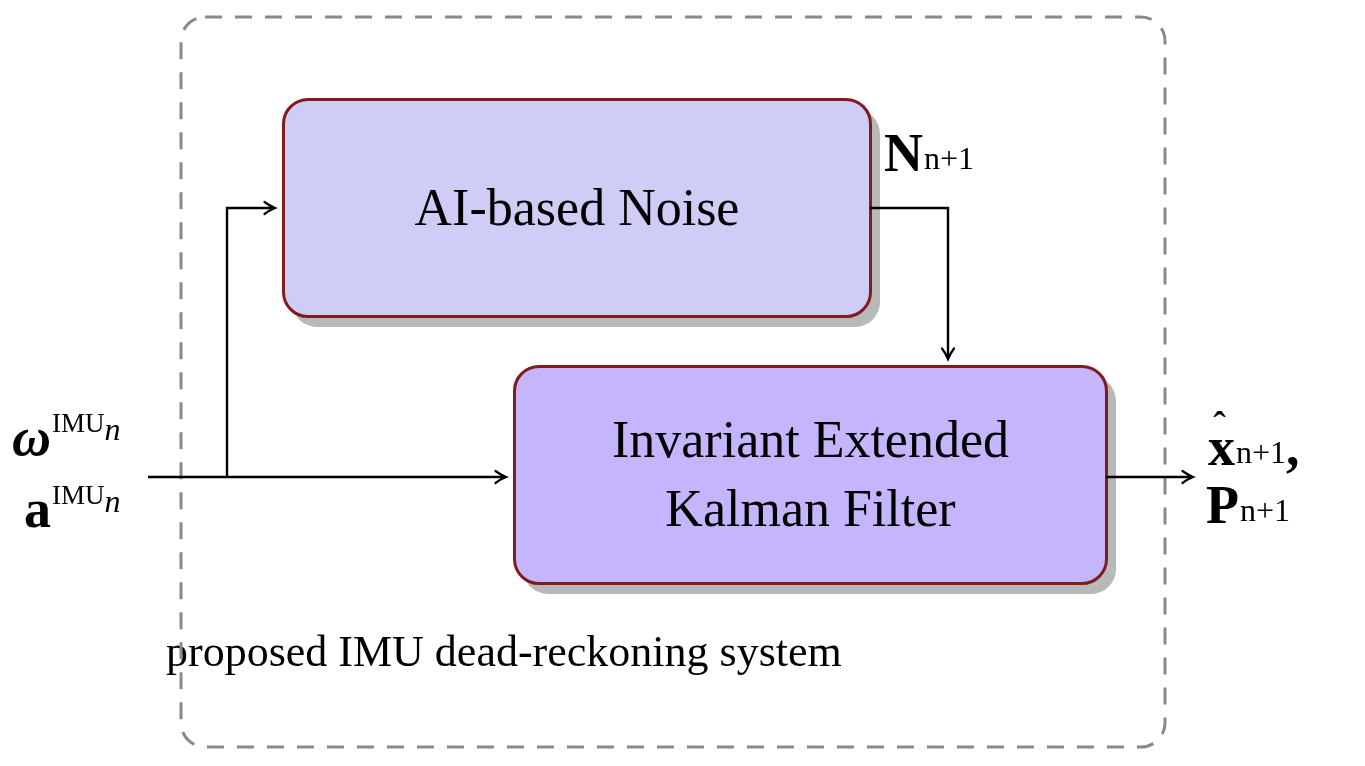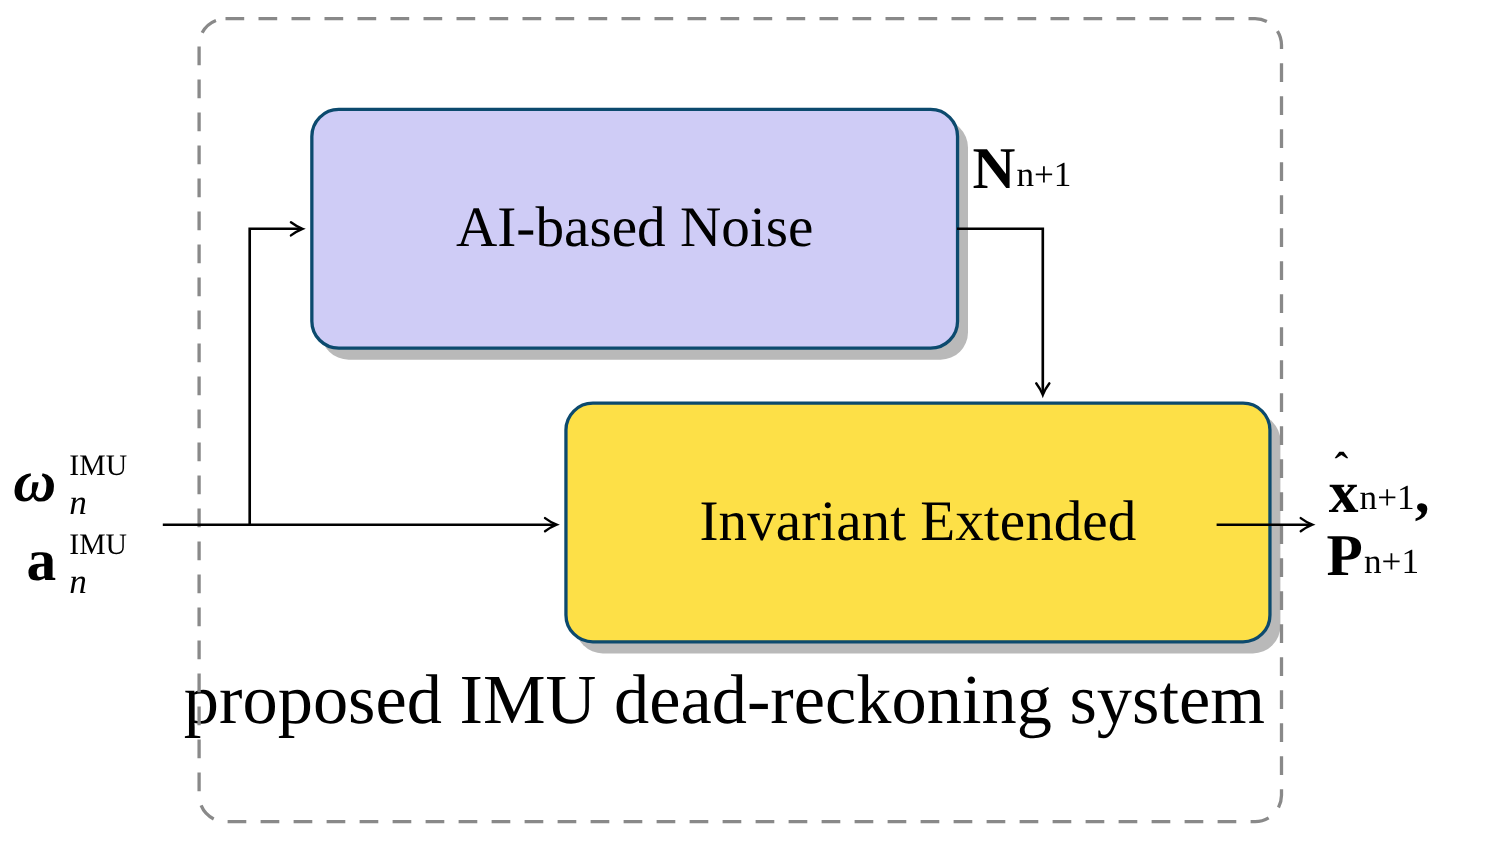--- a/index.html
+++ b/index.html
@@ -10,62 +10,62 @@
     background: #ffffff;
     font-family: "Liberation Serif", "DejaVu Serif", serif;
     color: #000000;
     overflow: hidden;
   }
 
   
   .block {
     position: absolute;
     box-sizing: border-box;
-    border: 3px solid #0c4a6e;
+    border: 3px solid #7f1d1d;
     border-radius: 26px;
     display: flex;
     flex-direction: column;
     align-items: center;
     justify-content: center;
     text-align: center;
     font-size: 52px;
     line-height: 1.32;
     box-shadow: 9px 10px 0 -1px #b9b9b9;
     z-index: 2;
   }
   #adapter-block { left: 282px; top: 98px;  width: 590px; height: 220px; background: #cfccf6; }
-  #filter-block  { left: 513px; top: 365px; width: 643px; height: 220px; background: #fde047; }
+  #filter-block  { left: 513px; top: 365px; width: 595px; height: 220px; background: #c4b5fd; }
 
   
   #caption {
     position: absolute;
-    left: 166px; top: 604px; width: 984px;
-    text-align: right;
-    font-size: 64px;
+    left: 166px; top: 630px; width: 984px;
+    text-align: left;
+    font-size: 44px;
     line-height: 1;
     z-index: 2;
   }
 
   
   .mathlabel {
     position: absolute;
     display: flex;
     align-items: flex-start;
     line-height: 1;
     white-space: nowrap;
     z-index: 2;
   }
   .mbase { font-size: 54px; font-weight: bold; line-height: 1; }
   .it { font-style: italic; }
   .scripts {
     display: inline-flex;
-    flex-direction: column;
+    flex-direction: row;
     align-items: flex-start;
     line-height: 1;
-    margin-left: 12px;
+    margin-left: 1px;
   }
   .scripts .sup { font-size: 27px; line-height: 1; }
   .scripts .sub { font-size: 32px; font-style: italic; line-height: 1; margin-top: 3px; }
   .msub {
     font-size: 32px;
     position: relative;
     top: 16px;
     margin-left: 1px;
   }
   .xhat { position: relative; display: inline-block; }
@@ -96,20 +96,21 @@
 <body>
 
 <div id="stage">
 
   <div class="block" id="adapter-block">
     <span>AI-based Noise</span>
   </div>
 
   <div class="block" id="filter-block">
     <span>Invariant Extended</span>
+    <span>Kalman Filter</span>
   </div>
 
   <div id="caption">proposed IMU dead-reckoning system</div>
 
   <div class="mathlabel" id="gyro-label">
     <span class="mbase it">ω</span>
     <span class="scripts">
       <span class="sup">IMU</span>
       <span class="sub">n</span>
     </span>

